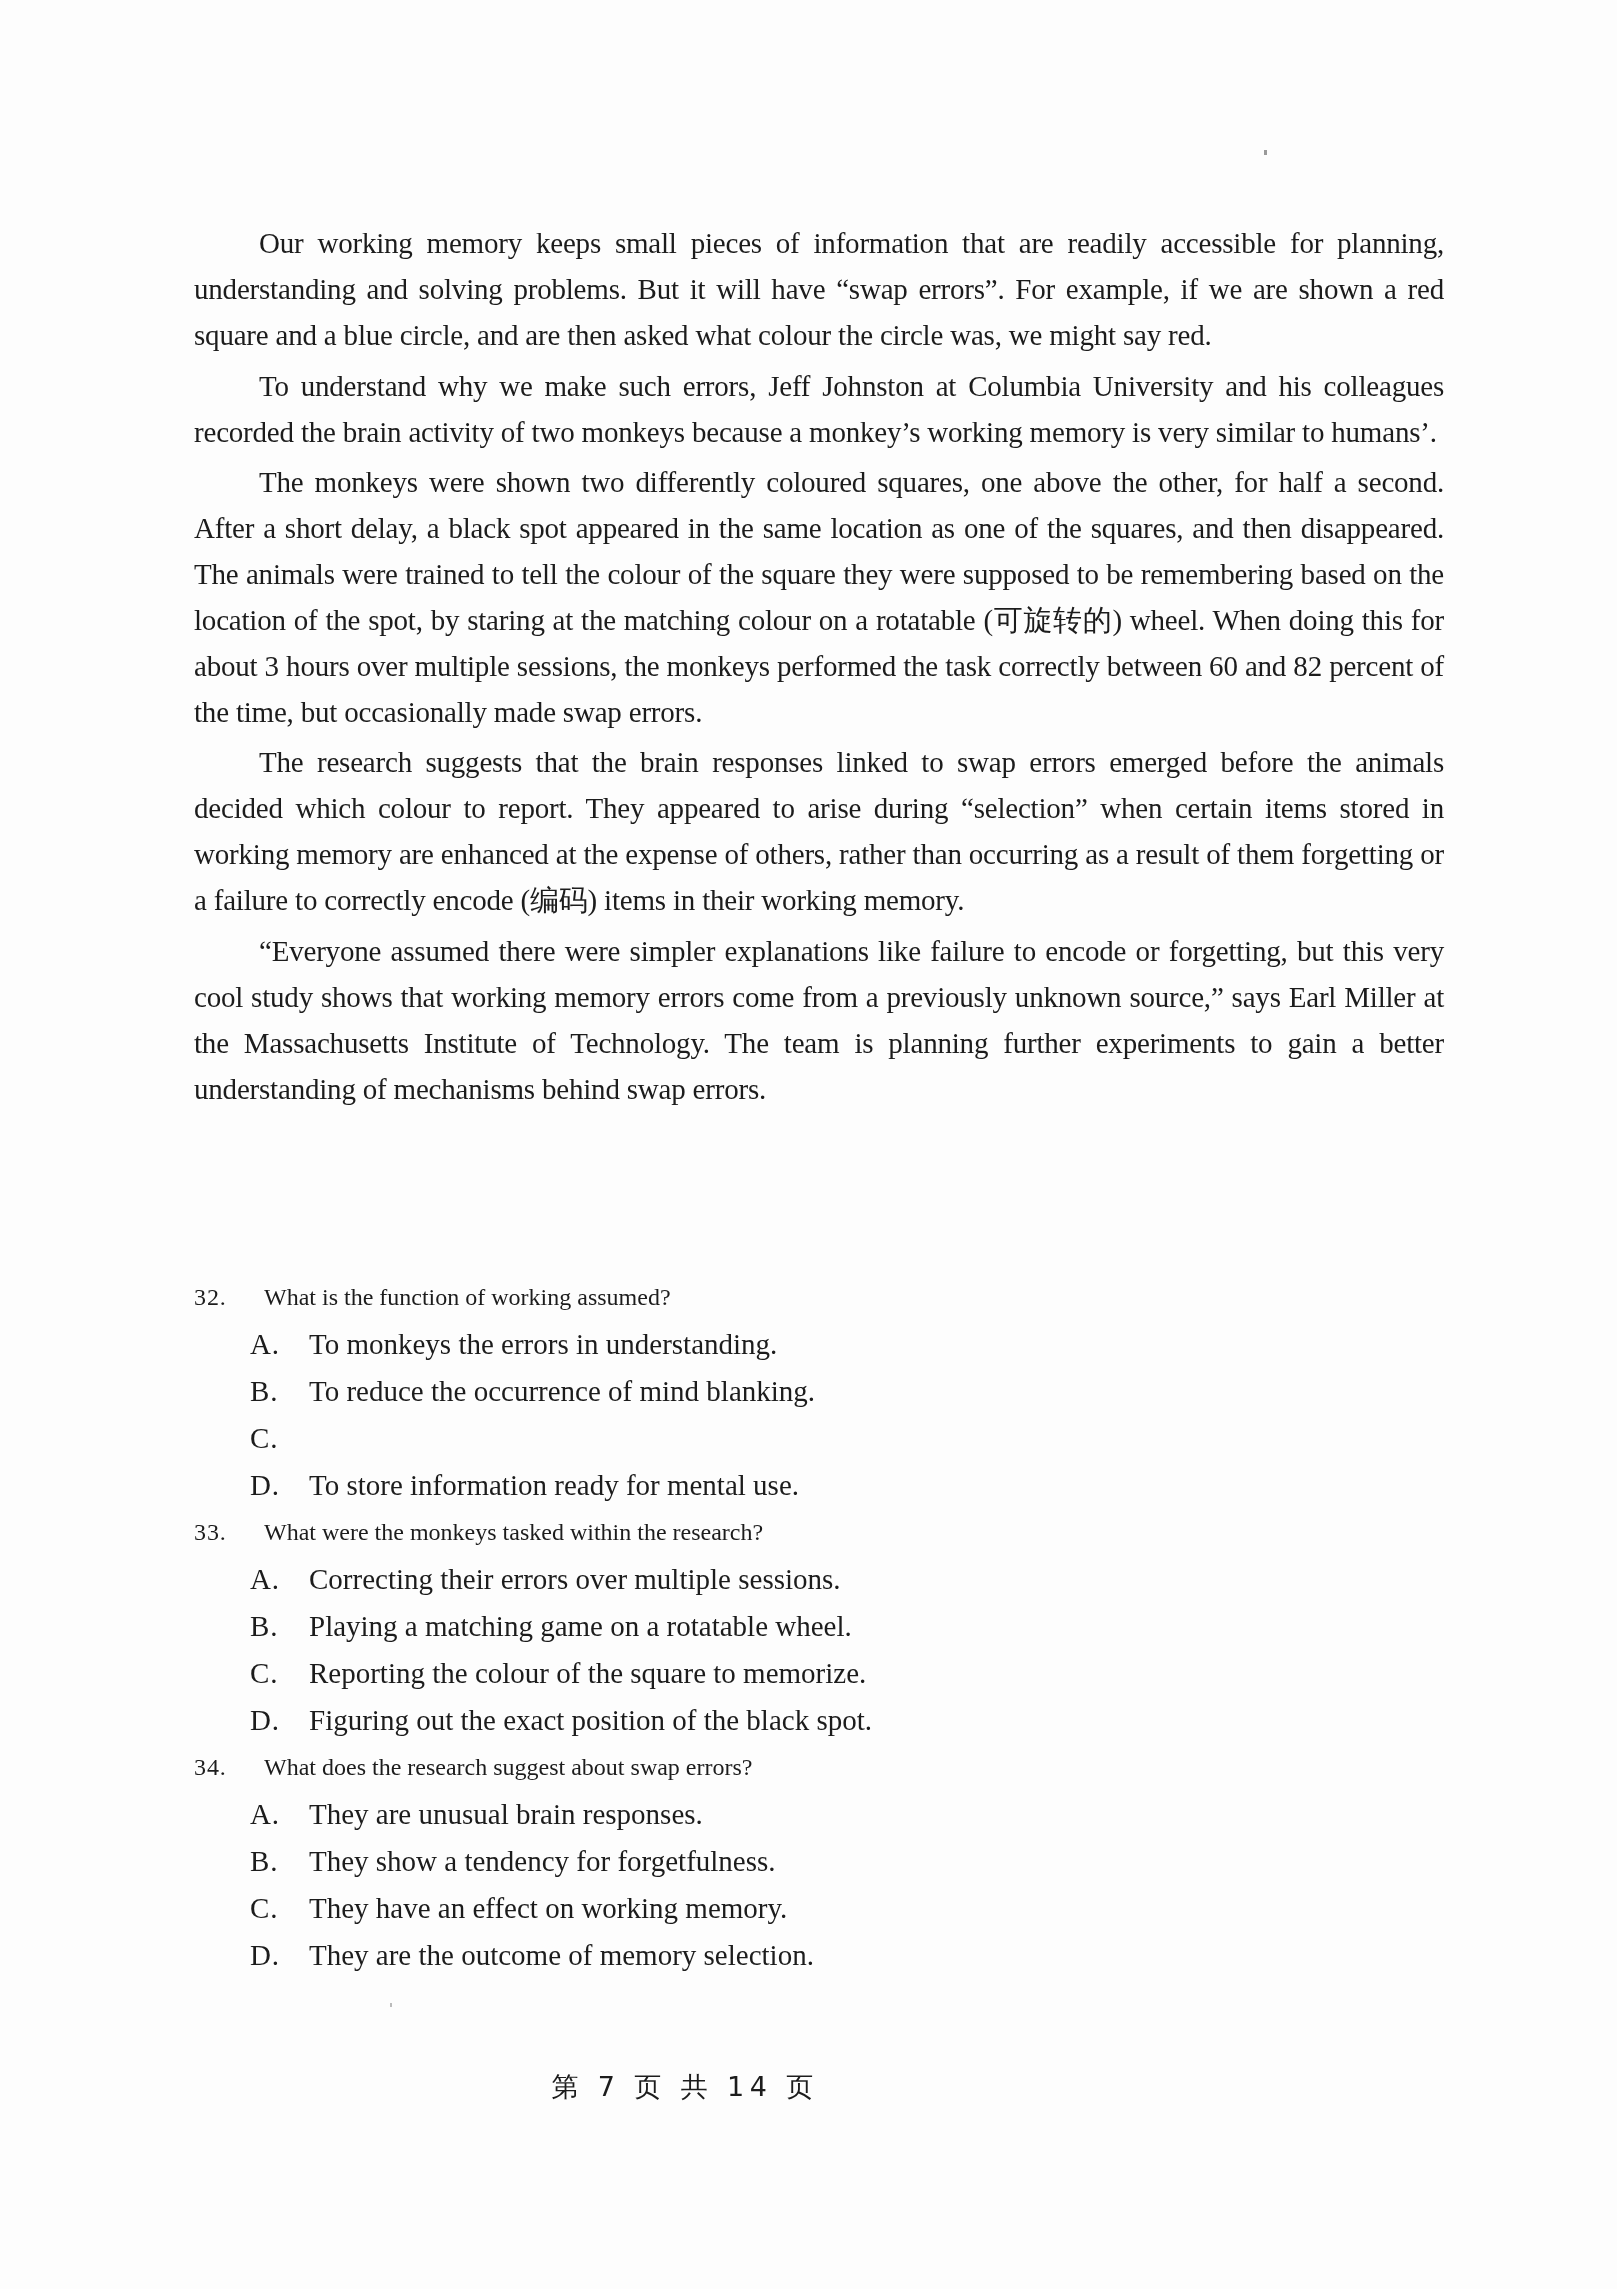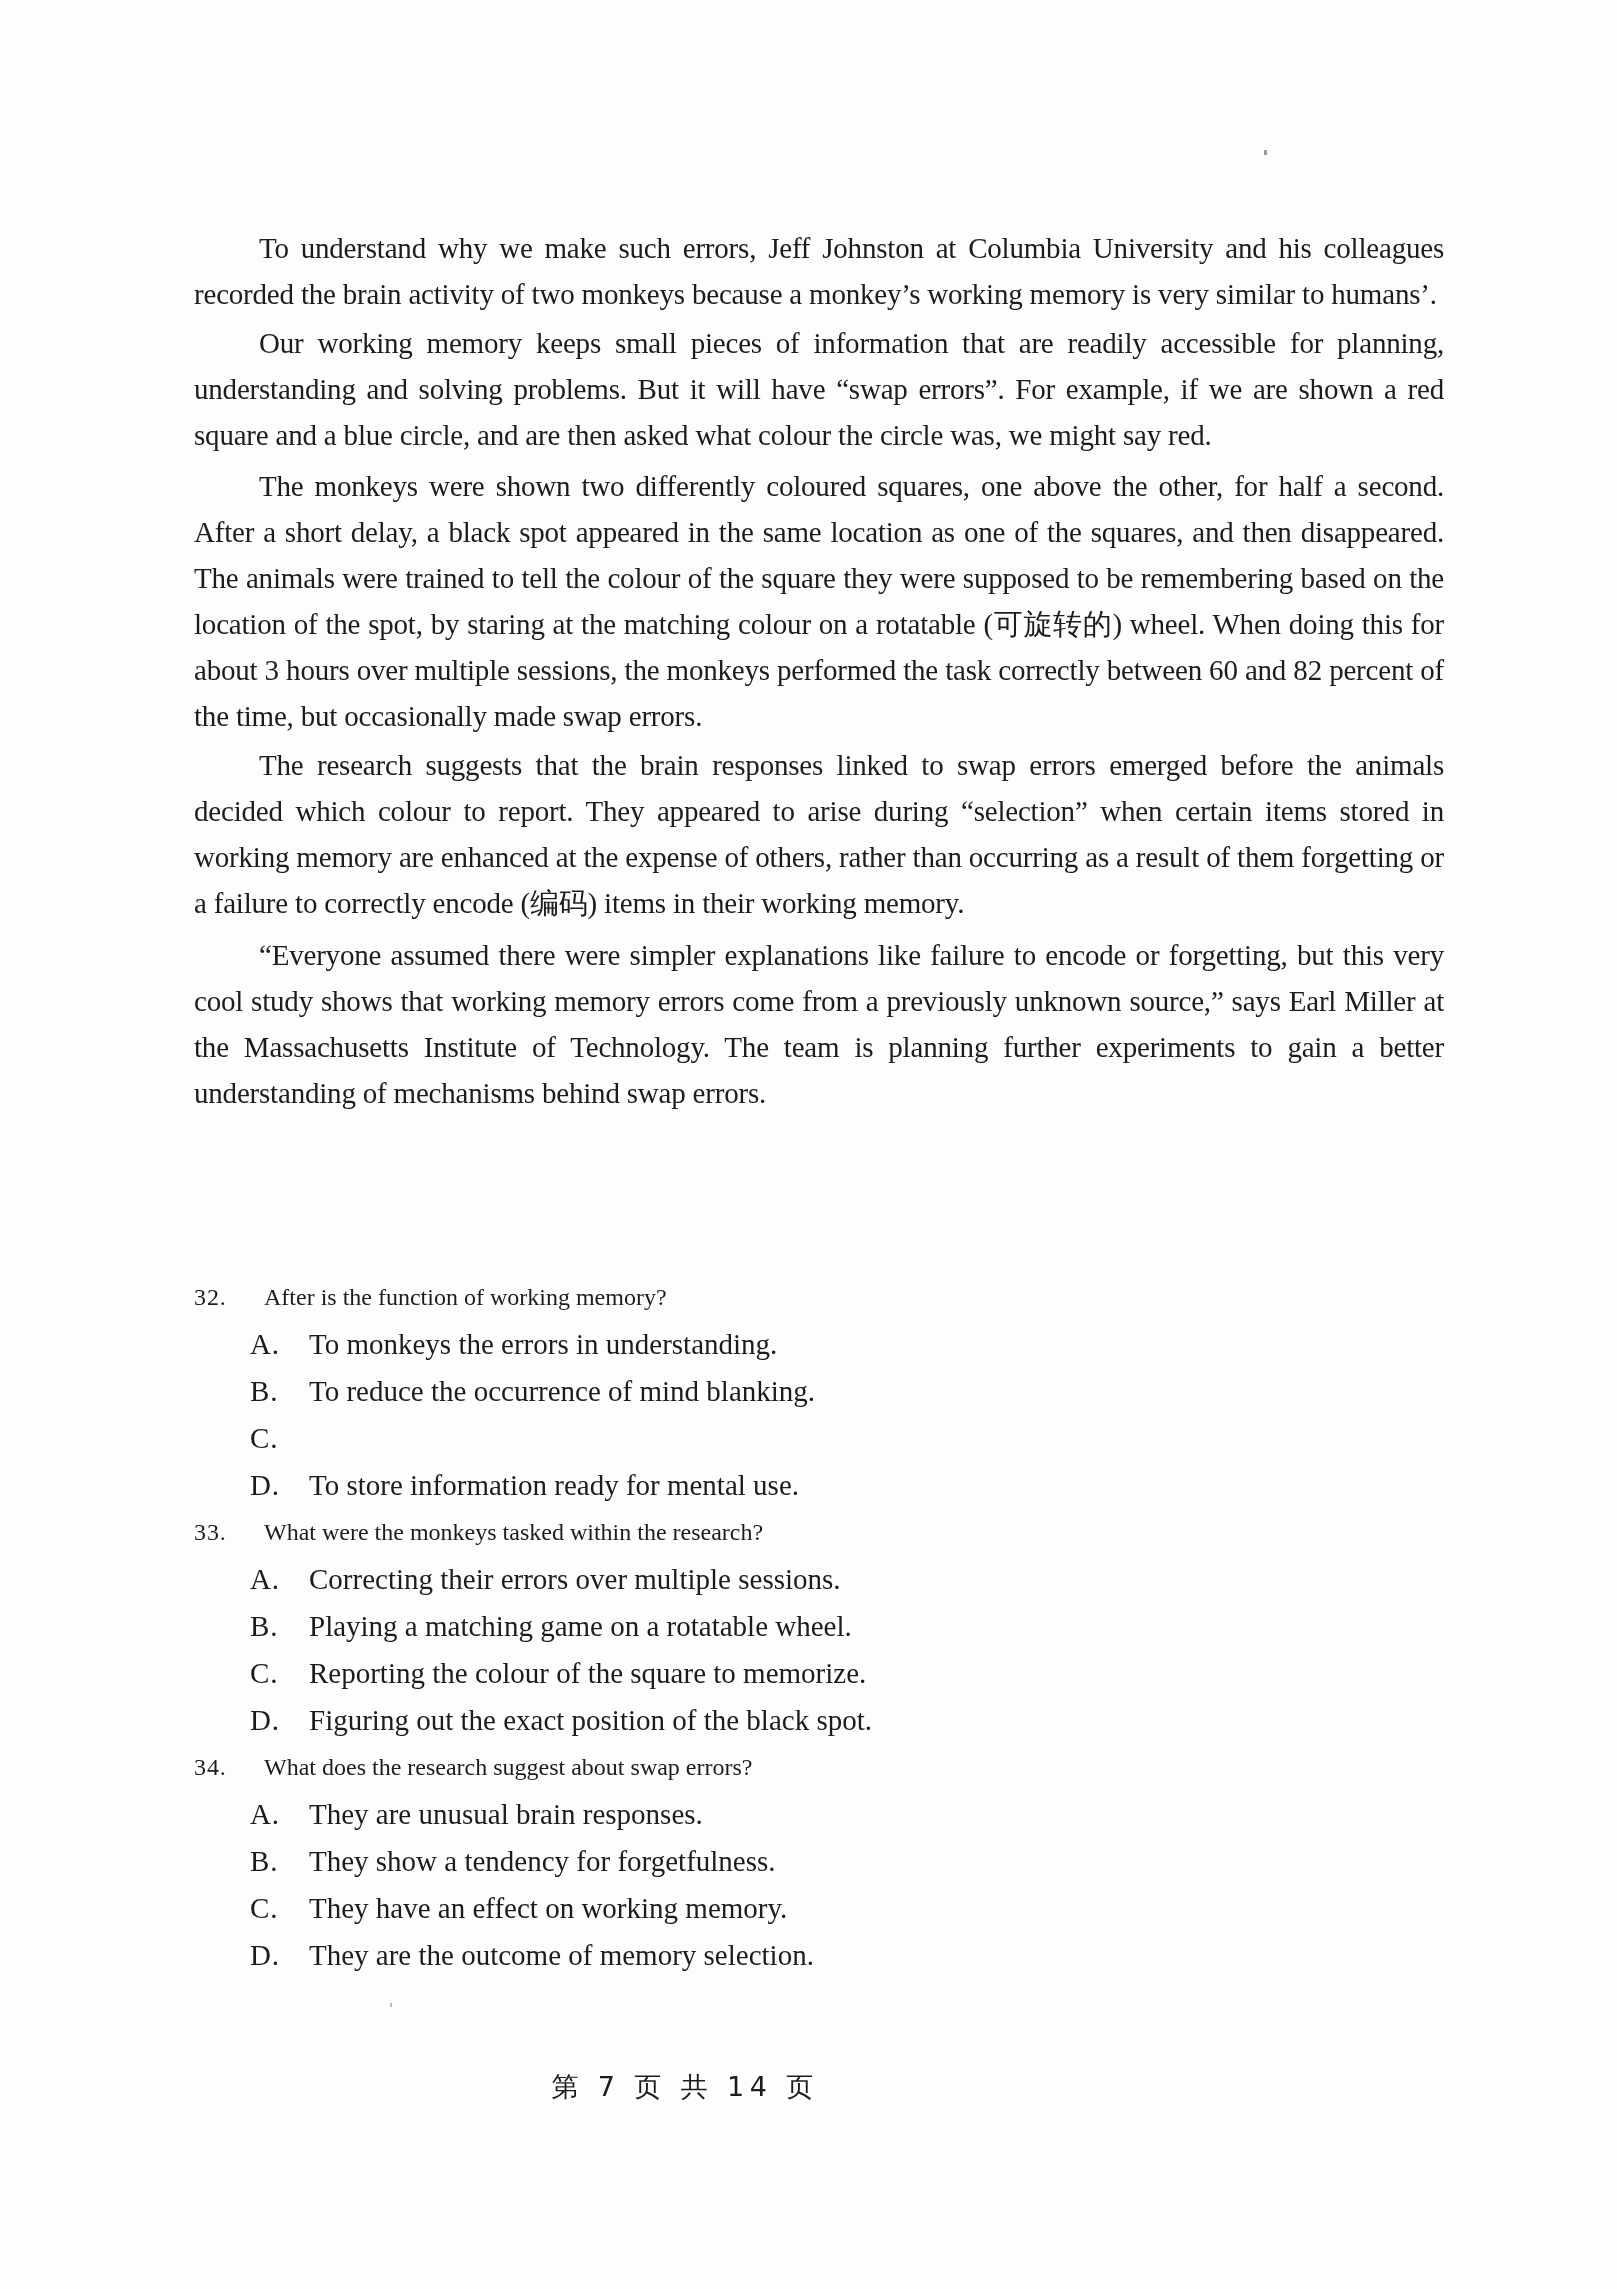--- a/index.html
+++ b/index.html
@@ -37,33 +37,33 @@
   }
   .small-mark { position: absolute; left: 390px; top: 2003px; width: 1.8px; height: 3.6px; background: #bbb; }
 </style>
 </head>
 <body>
 
 <div class="page">
   <div class="speck"></div>
 
   <div class="passage">
+    <p class="para p1">Our working memory keeps small pieces of information that are readily accessible for planning, understanding and solving problems. But it will have “swap errors”. For example, if we are shown a red square and a blue circle, and are then asked what colour the circle was, we might say red.</p>
     <p class="para p2">To understand why we make such errors, Jeff Johnston at Columbia University and his colleagues recorded the brain activity of two monkeys because a monkey’s working memory is very similar to humans’.</p>
-    <p class="para p1">Our working memory keeps small pieces of information that are readily accessible for planning, understanding and solving problems. But it will have “swap errors”. For example, if we are shown a red square and a blue circle, and are then asked what colour the circle was, we might say red.</p>
     <p class="para p3">The monkeys were shown two differently coloured squares, one above the other, for half a second. After a short delay, a black spot appeared in the same location as one of the squares, and then disappeared. The animals were trained to tell the colour of the square they were supposed to be remembering based on the location of the spot, by staring at the matching colour on a rotatable (可旋转的) wheel. When doing this for about 3 hours over multiple sessions, the monkeys performed the task correctly between 60 and 82 percent of the time, but occasionally made swap errors.</p>
     <p class="para p4">The research suggests that the brain responses linked to swap errors emerged before the animals decided which colour to report. They appeared to arise during “selection” when certain items stored in working memory are enhanced at the expense of others, rather than occurring as a result of them forgetting or a failure to correctly encode (编码) items in their working memory.</p>
     <p class="para p5">“Everyone assumed there were simpler explanations like failure to encode or forgetting, but this very cool study shows that working memory errors come from a previously unknown source,” says Earl Miller at the Massachusetts Institute of Technology. The team is planning further experiments to gain a better understanding of mechanisms behind swap errors.</p>
   </div>
 
   <div class="questions">
 
     <div class="question">
       <div class="q-stem">
         <span class="q-num">32.</span>
-        <span>After is the function of working memory?</span>
+        <span>What is the function of working assumed?</span>
       </div>
       <ul class="options">
         <li class="option">
             <span class="opt-letter">A.</span>
             <span>To monkeys the errors in understanding.</span>
           </li>
         <li class="option">
             <span class="opt-letter">B.</span>
             <span>To reduce the occurrence of mind blanking.</span>
           </li>

